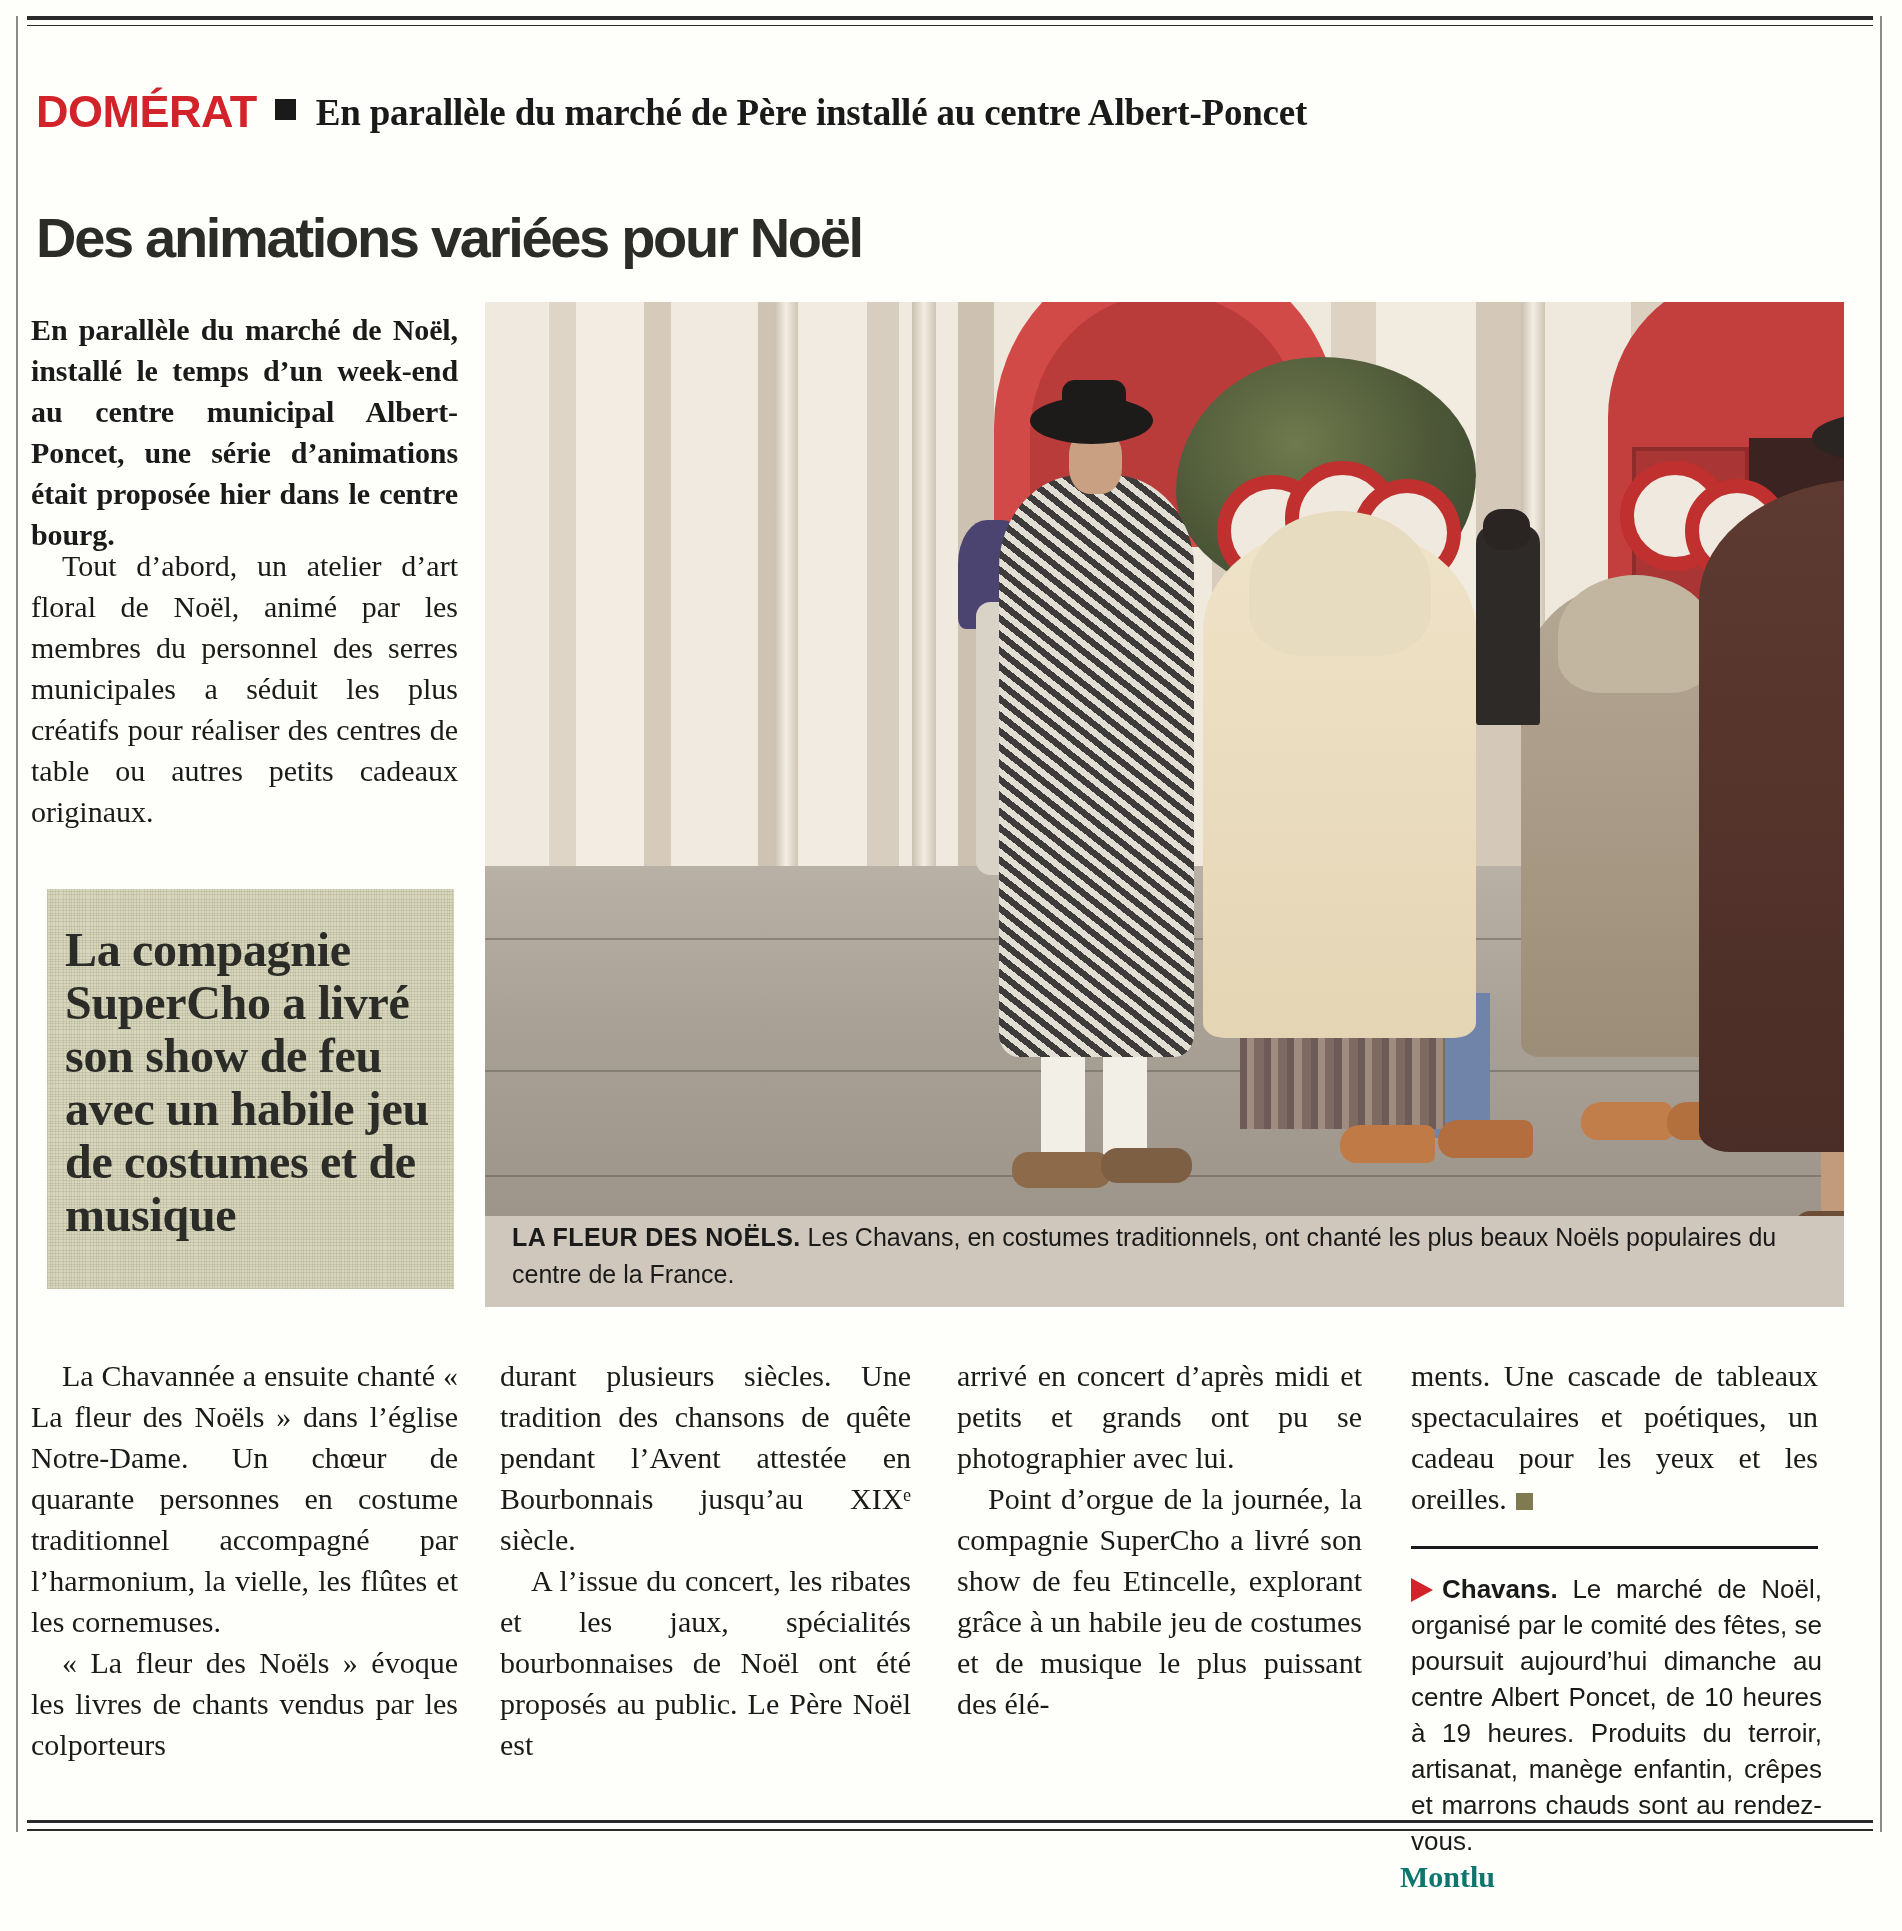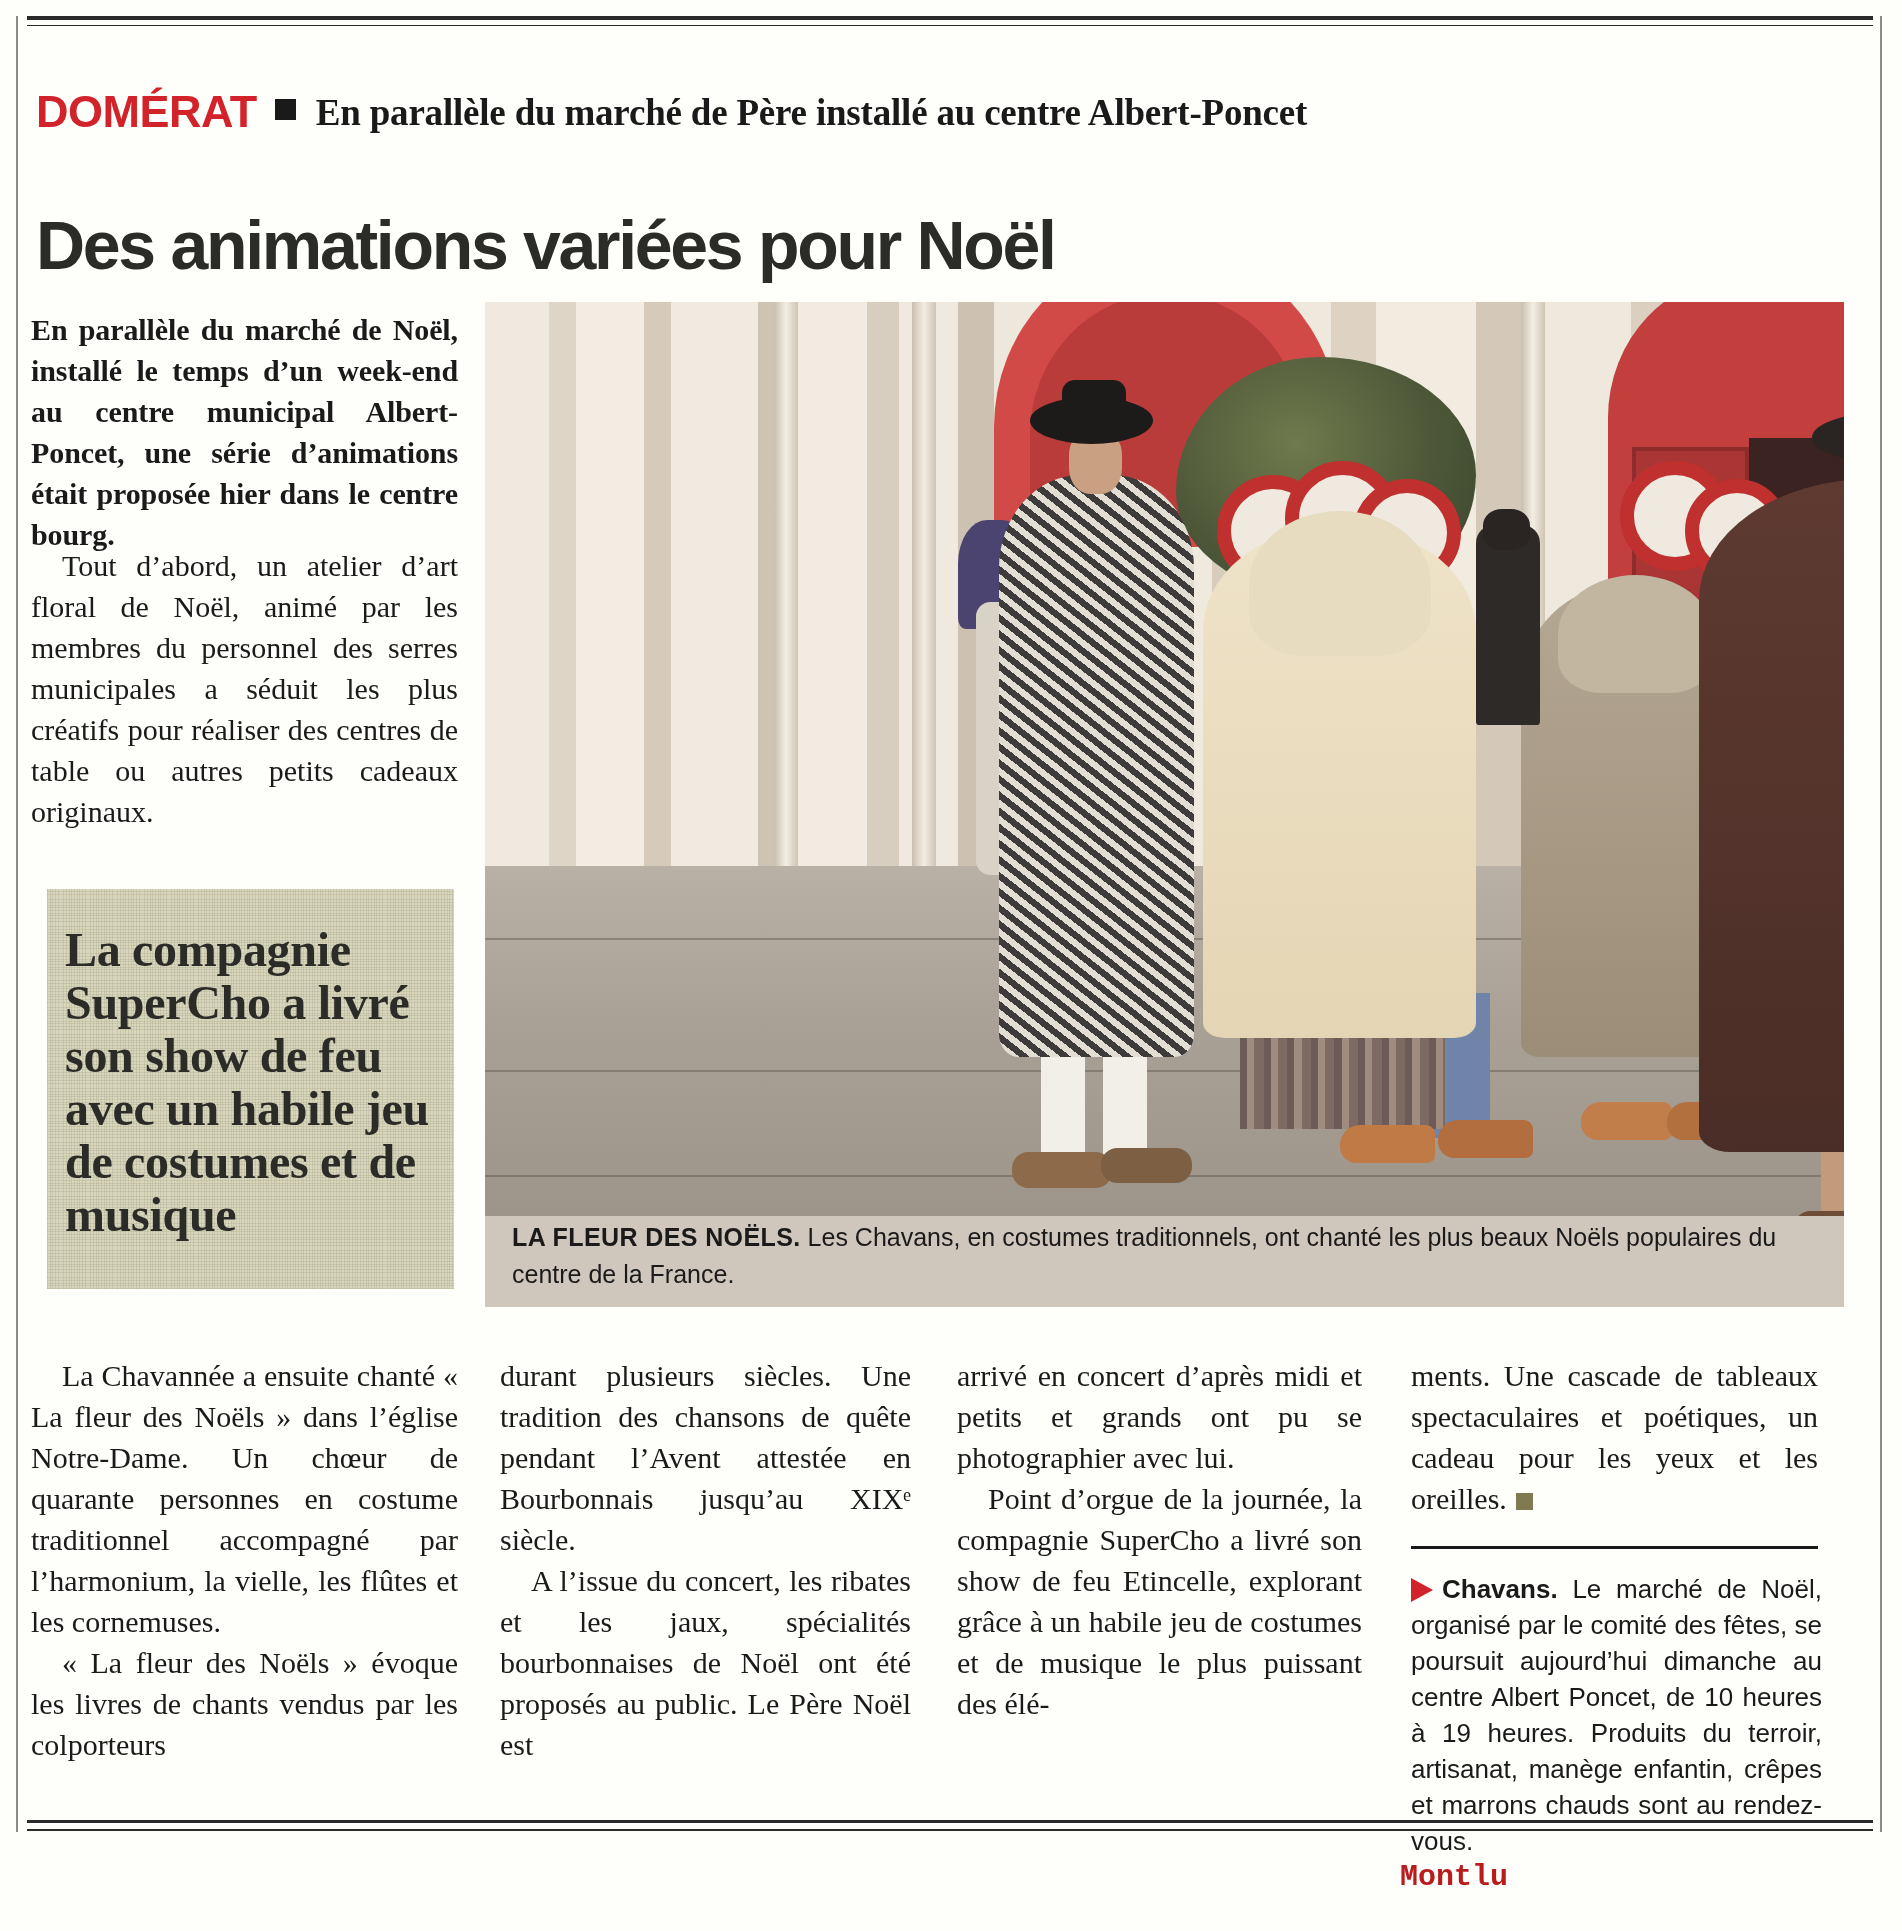--- a/index.html
+++ b/index.html
@@ -98,21 +98,21 @@
     color: #1a1a1a;
     vertical-align: middle;
     letter-spacing: -0.2px;
   }
   .headline {
     position: absolute;
     left: 36px; top: 156px;
     width: 1809px;
     font-family: "Liberation Sans", sans-serif;
     font-weight: bold;
-    font-size: 68px;
+    font-size: 56px;
     line-height: 87px;
     letter-spacing: -2.3px;
     color: #2b2b28;
   }
 
   
   .lead {
     position: absolute;
     left: 31px; top: 309px;
     width: 427px;
@@ -378,24 +378,24 @@
     top: 3.6px;
   }
   .practique .lead-word {
     font-weight: bold;
   }
 
   .footer {
     position: absolute;
     left: 1400px; top: 1860px;
     width: 364px;
-    font-family: Liberation Mono, monospace;
+    font-family: Liberation Serif, serif;
     font-weight: bold;
     font-size: 30px;
-    color: #b91c1c;
+    color: #0f766e;
   }
 </style>
 </head>
 <body>
 
 <div class="page">
 
   <div class="rule-top"></div>
   <div class="rule-top2"></div>
   <div class="left-edge"></div>

